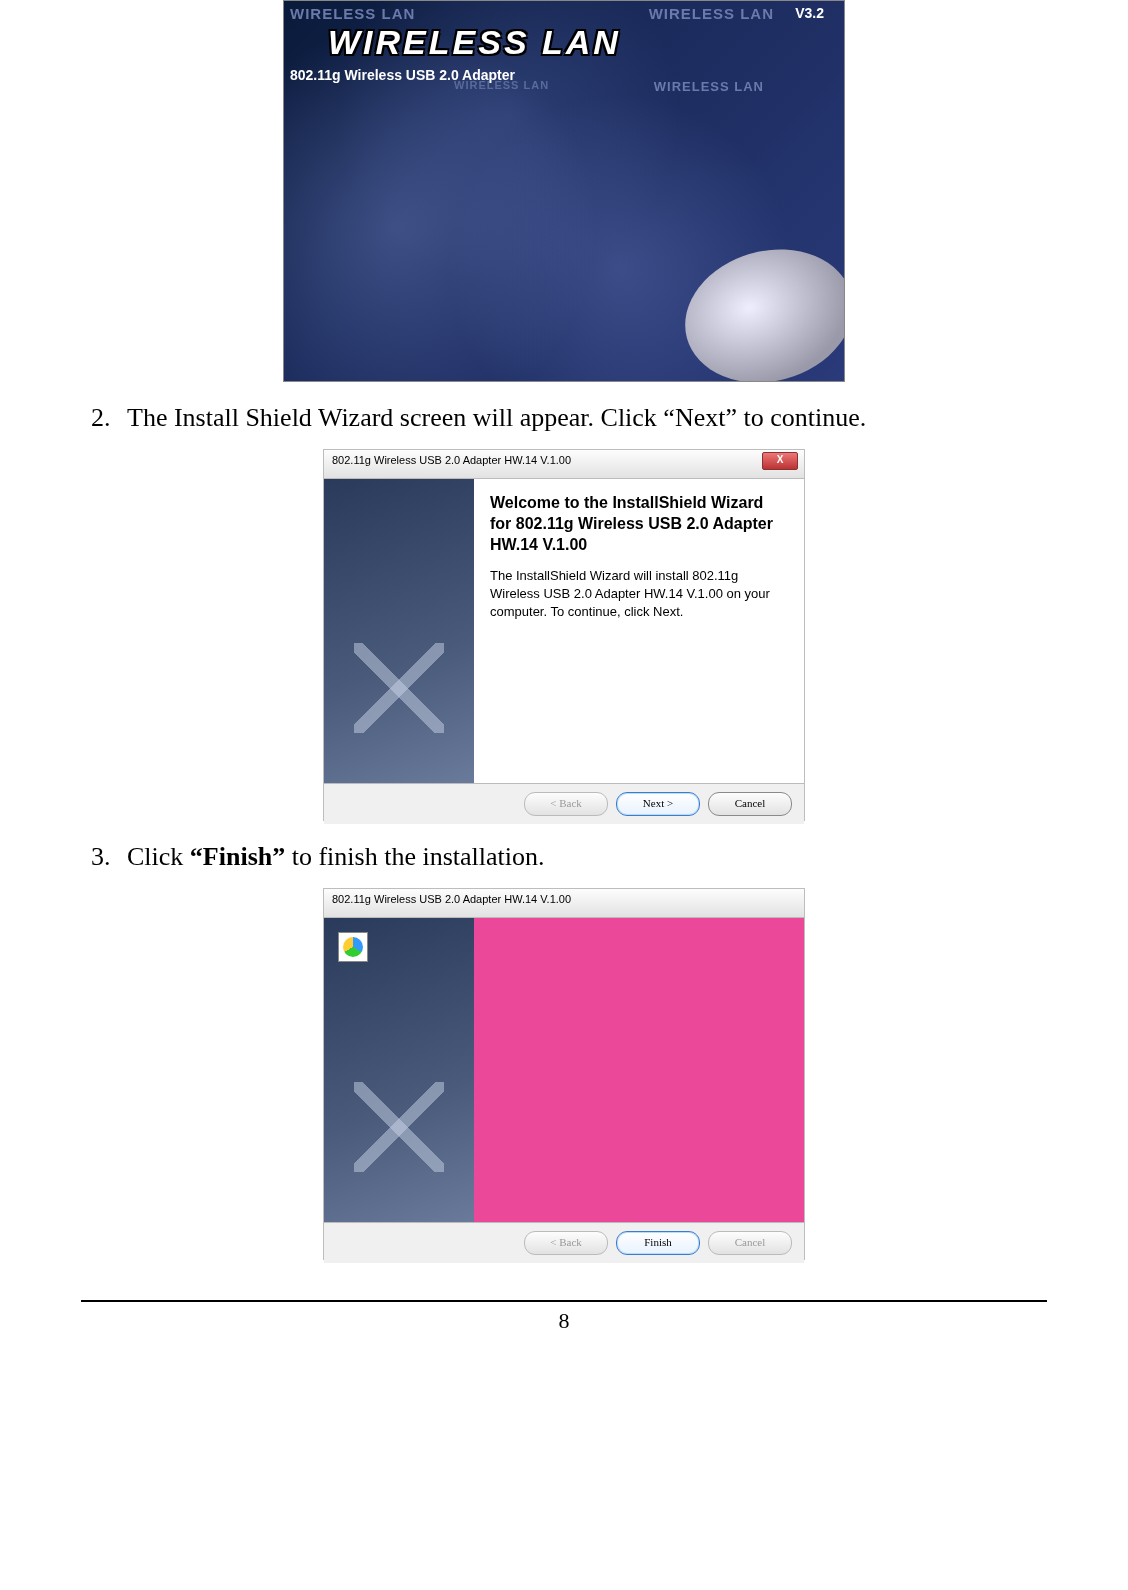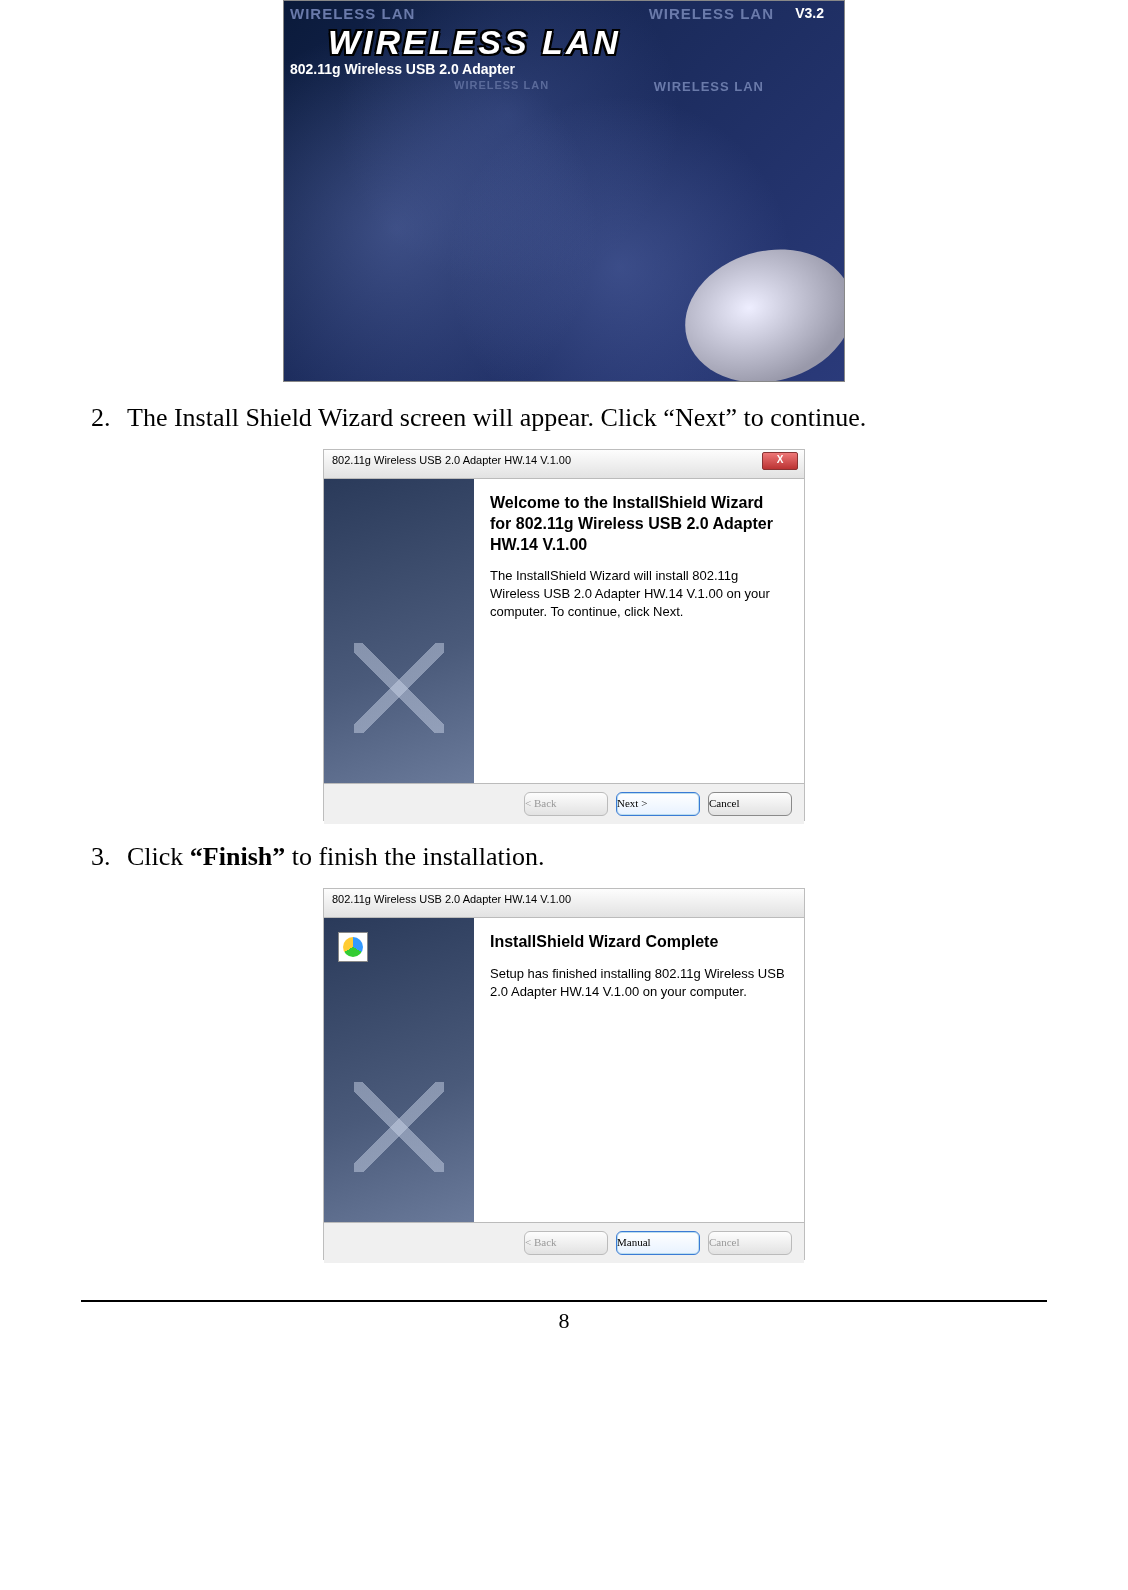--- a/index.html
+++ b/index.html
@@ -9,21 +9,21 @@
 
 .shot-autorun{width:560px;height:380px;margin:0 auto;background:linear-gradient(135deg,#0a1a3a 0%,#1a2a5a 40%,#2a3a7a 100%);position:relative;border:1px solid #888;overflow:hidden}
 .clouds{position:absolute;inset:0;background:
  radial-gradient(circle at 20% 60%,rgba(130,150,220,.35),transparent 40%),
  radial-gradient(circle at 60% 70%,rgba(110,130,200,.35),transparent 40%),
  radial-gradient(circle at 40% 30%,rgba(90,110,180,.3),transparent 40%)}
 .ghost-wlan{position:absolute;font-family:Arial,sans-serif;font-weight:700;color:#6a7aaa;font-size:15px;letter-spacing:1px}
 .g1{top:4px;left:6px}.g2{top:4px;right:70px}.g3{top:78px;right:80px;font-size:13px}.g4{top:78px;left:170px;font-size:11px;color:#5a6a9a}
 .version-tag{position:absolute;top:4px;right:20px;color:#fff;font:bold 14px Arial}
 .wlan-title{position:absolute;top:22px;left:44px;font:italic 900 34px Arial;color:#fff;letter-spacing:3px;text-shadow:2px 2px 0 #000,-2px -2px 0 #000,2px -2px 0 #000,-2px 2px 0 #000}
-.subtitle{position:absolute;top:60px;left:6px;color:#fff;font:bold 14px Arial}
+.subtitle{position:absolute;top:66px;left:6px;color:#fff;font:bold 14px Arial}
 .menu-col{position:absolute;top:88px;left:280px;right:20px}
 .menu-col div{color:#fff;font:bold 16px Arial;margin-bottom:18px}
 .menu-xp{font:11px Arial;color:#fff;margin:-16px 0 2px 20px}
 .menu-vista{font:bold 11px Arial;color:#f33;margin:-2px 0 12px 20px}
 .dish{position:absolute;right:-30px;bottom:-20px;width:220px;height:180px}
 .dish-body{position:absolute;right:20px;bottom:20px;width:170px;height:130px;border-radius:50%;background:radial-gradient(ellipse at 40% 40%,#eef,#99a 70%);transform:rotate(-15deg)}
 
 
 .para{font-size:26px;line-height:1.35;margin:18px 0 14px;display:flex;gap:6px}
 .para .num{flex:0 0 30px}
@@ -38,21 +38,21 @@
 .wiz-side{width:150px;background:linear-gradient(160deg,#2a3a5a,#4a5a7a 60%,#6a7a9a);position:relative}
 .wiz-chev{position:absolute;left:30px;bottom:50px;width:90px;height:90px;background:
  linear-gradient(45deg,transparent 45%,rgba(200,210,230,.5) 45% 55%,transparent 55%),
  linear-gradient(-45deg,transparent 45%,rgba(200,210,230,.5) 45% 55%,transparent 55%)}
 .wiz-side-icon{position:absolute;top:14px;left:14px;width:28px;height:28px;background:#fff;border:1px solid #888}
 .wiz-side-icon:before{content:"";position:absolute;inset:4px;border-radius:50%;background:conic-gradient(#39f 0 120deg,#3c3 120deg 240deg,#fc3 240deg 360deg)}
 .wiz-main{flex:1;background:#fff;padding:14px 16px}
 .wiz-h{font-weight:700;font-size:16px;line-height:1.3;margin-bottom:12px}
 .wiz-p{font-size:13px;line-height:1.35}
 .wiz-foot{height:40px;border-top:1px solid #bbb;background:#f0f0f0;display:flex;justify-content:flex-end;align-items:center;gap:8px;padding:0 12px}
-.wbtn{width:82px;height:22px;background:linear-gradient(#fdfdfd,#e2e2e2);border:1px solid #8a8a8a;border-radius:6px;font:11px/20px Tahoma;text-align:left}
+.wbtn{width:82px;height:22px;background:linear-gradient(#fdfdfd,#e2e2e2);border:1px solid #8a8a8a;border-radius:11px;font:11px/20px Tahoma;text-align:center}
 .wbtn.disabled{color:#999;border-color:#bbb}
 .wbtn.primary{border:1px solid #3a7bd5;box-shadow:inset 0 0 0 1px #bde;background:linear-gradient(#fff,#e8f2ff)}
 
 .rule{border:0;border-top:2px solid #000;margin:40px 80px 6px}
 .pagenum{text-align:center;font-size:22px;margin-top:2px}
 </style>
 </head>
 <body>
 
 <div class="page">
@@ -107,28 +107,24 @@
 
     <div class="shot-wiz">
       <div class="wiz-title">
         <span>802.11g Wireless USB 2.0 Adapter HW.14 V.1.00</span>
       </div>
       <div class="wiz-body">
         <div class="wiz-side">
           <div class="wiz-side-icon"></div>
           <div class="wiz-chev"></div>
         </div>
-        <div class="wiz-main">
-          <div class="wiz-h">InstallShield Wizard Complete</div>
-          <div class="wiz-p">Setup has finished installing 802.11g Wireless USB 2.0 Adapter HW.14 V.1.00 on your computer.</div>
-        </div>
       </div>
       <div class="wiz-foot">
         <span class="wbtn disabled">&lt; Back</span>
-        <span class="wbtn primary">Manual</span>
+        <span class="wbtn primary">Finish</span>
         <span class="wbtn disabled">Cancel</span>
       </div>
     </div>
 
   </div>
 
   <hr class="rule">
   <div class="pagenum">8</div>
 </div>
 

